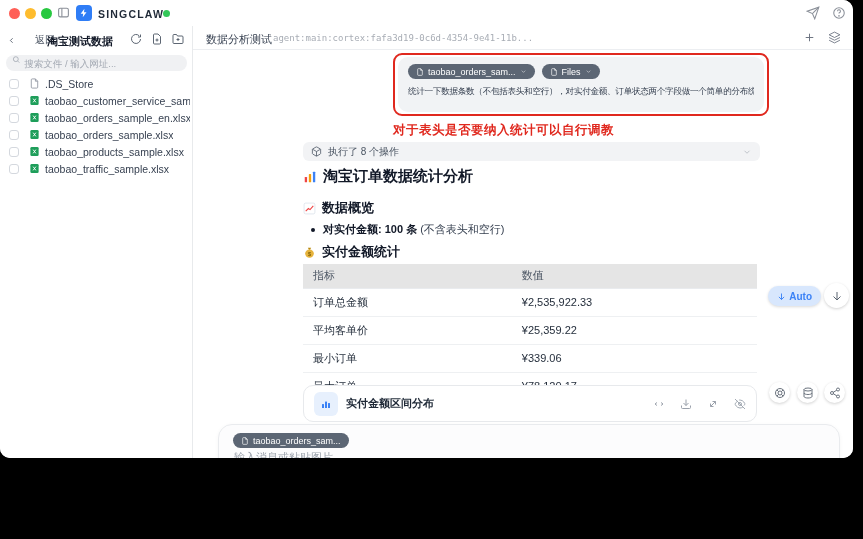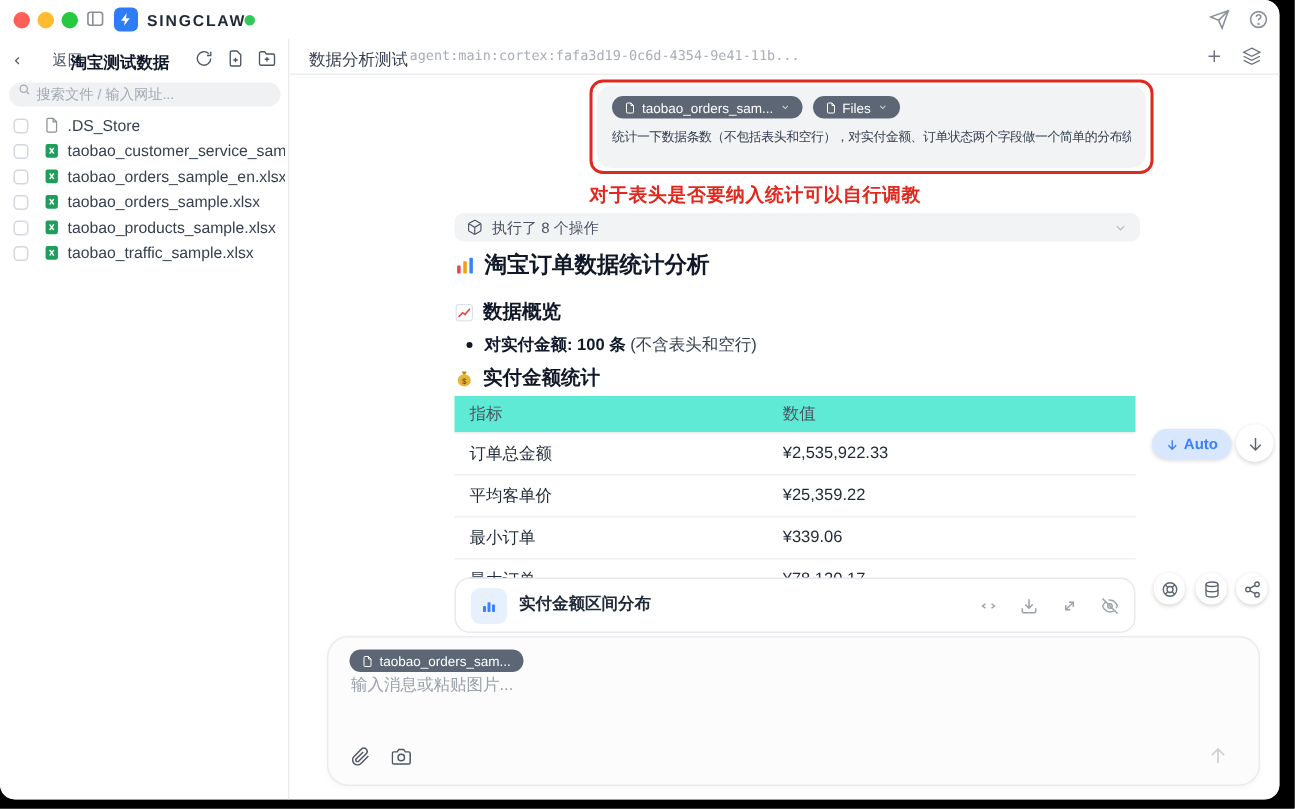--- a/index.html
+++ b/index.html
@@ -1,18 +1,18 @@
 <!DOCTYPE html>
 <html><head>
 <meta charset="utf-8">
 <style>
   * { margin:0; padding:0; box-sizing:border-box; }
   html,body { width:863px; height:539px; background:#000; overflow:hidden;
               font-family:"Liberation Sans","DejaVu Sans",sans-serif; }
-  .window { position:absolute; left:0; top:0; width:853px; height:533px;
+  .window { position:absolute; left:0; top:0; width:853px; height:458px;
             background:#fff; border-radius:0 10px 10px 10px; overflow:hidden; }
   svg { display:block; }
 
   
   .titlebar { position:absolute; left:0; top:0; width:100%; height:26px; background:#fff; }
   .tl { position:absolute; top:8px; width:11px; height:11px; border-radius:50%; }
   .tl.red{ left:9px; background:#ff5f57; } .tl.yel{ left:25px; background:#febc2e; }
   .tl.grn{ left:41px; background:#28c840; }
   .tb-icon { position:absolute; top:6px; color:#8a8f98; }
   .logo { position:absolute; left:76px; top:5px; width:16px; height:16px; background:#2f7df6;
@@ -78,21 +78,21 @@
   .h3 { position:absolute; left:110px; font-size:13px; font-weight:bold; color:#111827;
         display:flex; align-items:center; gap:6px; }
   .h3.ov { top:149px; } .h3.pay { top:193px; }
   .bullet { position:absolute; left:118px; top:172px; font-size:11px; color:#374151; }
   .bullet b { color:#111827; }
   .bullet .dot { display:inline-block; width:4px; height:4px; border-radius:50%;
                  background:#111827; vertical-align:middle; margin-right:8px; }
 
   table.stats { position:absolute; left:110px; top:214px; width:454px; border-collapse:collapse;
                 font-size:11px; }
-  table.stats th { background:#5eead4; color:#4b5563; font-weight:normal; text-align:left;
+  table.stats th { background:#e5e5e5; color:#4b5563; font-weight:normal; text-align:left;
                    height:24px; padding:0 10px; border-bottom:1px solid #e9ebee; }
   table.stats td { height:28px; padding:0 10px; color:#1f2937; border-bottom:1px solid #eef0f2;
                    background:#fff; }
   .colw { width:46%; }
 
   .chartcard { position:absolute; left:110px; top:335px; width:454px; height:37px;
                border:1px solid #e7e9ec; border-radius:10px; background:#fff; overflow:hidden;
                display:flex; align-items:center; padding:0 10px; gap:8px; }
   .cc-icon { width:24px; height:24px; border-radius:6px; background:#e7f0fd; display:flex;
              align-items:center; justify-content:center; }

